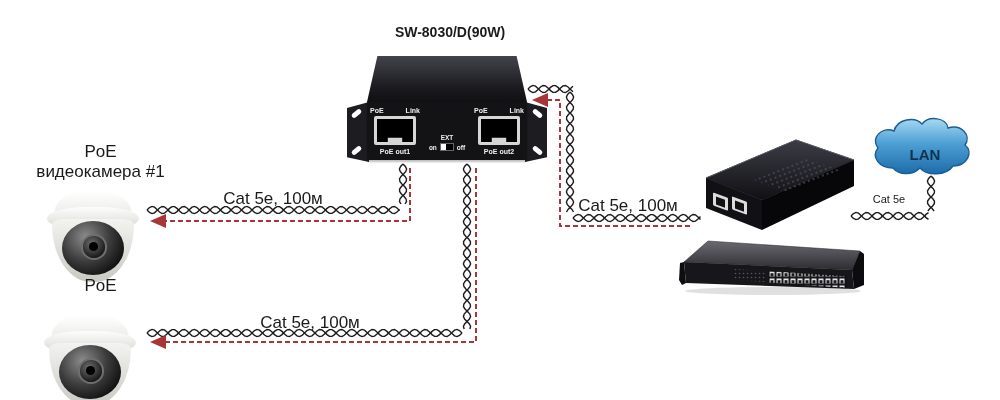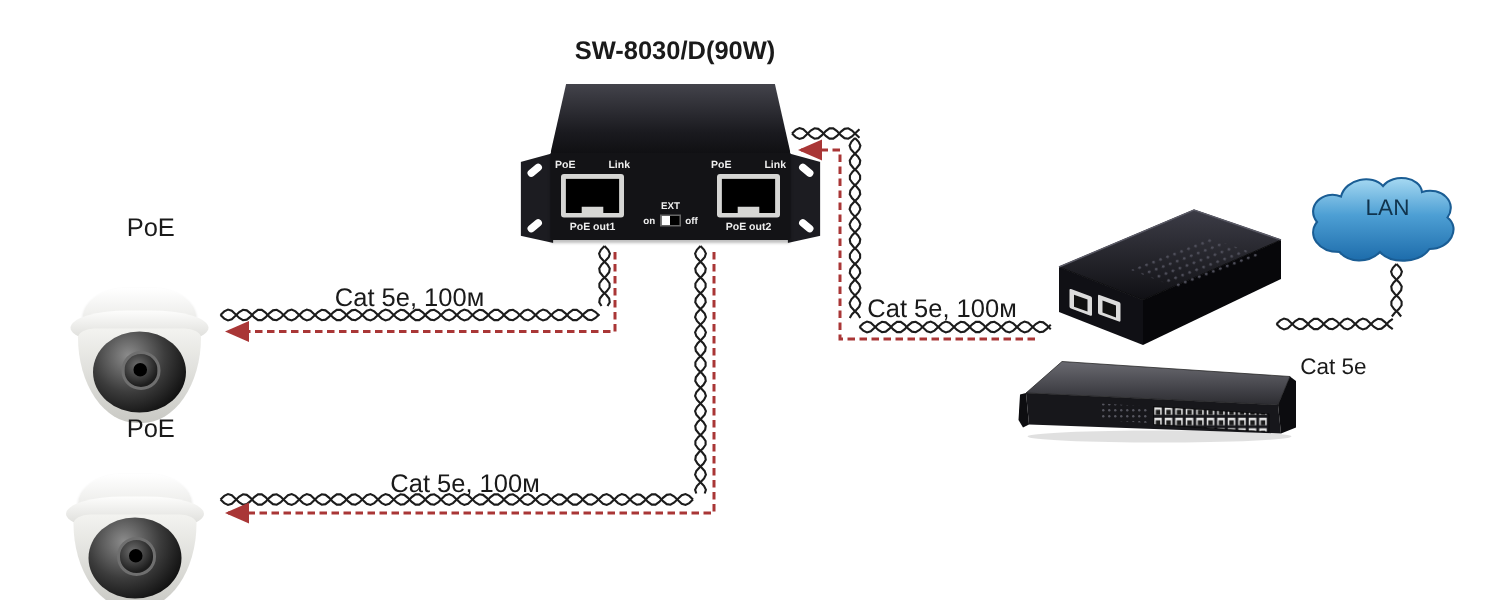--- a/index.html
+++ b/index.html
@@ -1,33 +1,33 @@
 <!DOCTYPE html>
 <html><head>
 <meta charset="utf-8">
 <style>
   html,body{margin:0;padding:0;background:#fff;}
   .stage{position:relative;width:1000px;height:400px;background:#ffffff;overflow:hidden;
          font-family:"Liberation Sans",sans-serif;color:#1a1a1a;}
   .lbl{position:absolute;text-align:center;}
-  #title{left:340px;top:24px;width:220px;font-size:17px;font-weight:bold;}
+  #title{left:340px;top:24px;width:220px;font-size:14px;font-weight:bold;}
   #wires{position:absolute;left:0;top:0;}
 
   
   .cam-label{font-size:17px;line-height:20px;}
   #cam1-label{left:18px;top:142px;width:165px;}
   #cam2-label{left:18px;top:276px;width:165px;}
   #cable1-label{left:193px;top:189px;width:160px;font-size:17px;}
   #cable2-label{left:230px;top:313px;width:160px;font-size:17px;}
   #cable3-label{left:548px;top:196px;width:160px;font-size:17px;}
-  #cable4-label{left:849px;top:193px;width:80px;font-size:15px;margin-top:43px;}
+  #cable4-label{left:849px;top:193px;width:80px;font-size:11px;}
   #injector-label{left:668px;top:105px;width:200px;font-size:18px;}
   #or-label{left:732px;top:216px;width:80px;font-size:18px;}
   #switch-label{left:688px;top:300px;width:180px;font-size:18px;}
-  #lan-label{left:895px;top:130px;width:60px;font-size:15px;color:#10334d;font-weight:normal;}
+  #lan-label{left:895px;top:146px;width:60px;font-size:15px;color:#10334d;font-weight:bold;}
 
   
   .extender{position:absolute;left:347px;top:56px;width:200px;height:108px;}
   .ext-top{position:absolute;left:20px;top:0;width:160px;height:46px;
            clip-path:polygon(6.5% 0,93.5% 0,100% 100%,0 100%);
            background:linear-gradient(180deg,#43434b,#1a1a1f 70%,#101013);}
   .ext-face{position:absolute;left:20px;top:46px;width:160px;height:58px;background:#131316;
             border-radius:0 0 2px 2px;display:flex;justify-content:center;gap:6px;
             box-shadow:0 2px 2px rgba(0,0,0,.25);}
   .ext-flange{position:absolute;top:46px;width:22px;height:60px;background:#1c1c21;}
@@ -157,20 +157,21 @@
           <i class="led led-g"></i>
           <div class="jack"></div>
         </div>
         <div class="port-name">PoE out2</div>
       </div>
     </div>
   </div>
 
   <div class="lbl cam-label" id="cam1-label">
     <div>PoE</div>
+    <div>видеокамера #1</div>
   </div>
   <div class="camera" id="camera1">
     <div class="cam-cap"></div>
     <div class="cam-ring"></div>
     <div class="cam-dome">
       <div class="cam-glass">
         <div class="cam-lens">
           <i class="cam-lens-core"></i>
         </div>
       </div>

